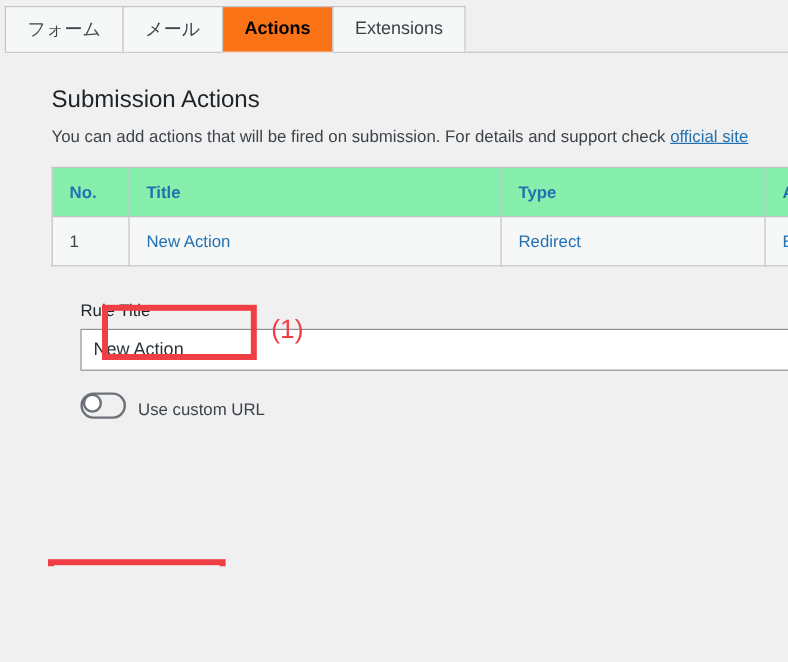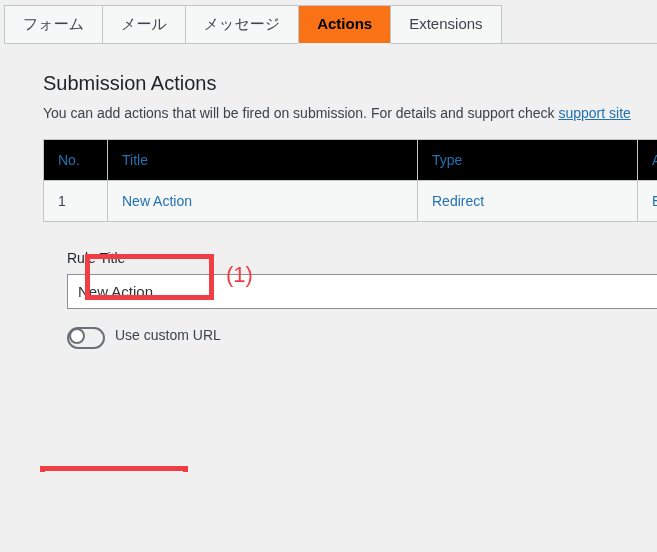--- a/index.html
+++ b/index.html
@@ -7,51 +7,50 @@
   .tabs{display:flex;border-bottom:1px solid #c3c4c7;margin:5px 0 0 4px}
   .tab{padding:9px 18px;border:1px solid #c3c4c7;border-bottom:none;margin-left:-1px;background:#f6f7f7;color:#3c434a;font-size:15px;cursor:pointer;white-space:nowrap}
   .tab:first-child{margin-left:0}
   .tab.active{background:#f97316;border-bottom:1px solid #f0f0f1;margin-bottom:-1px;font-weight:600;color:#000}
   .panel{padding:22px 0 0 43px}
   h2{font-size:20px;font-weight:500;margin:6px 0 10px 0;color:#1d2327}
   .desc{font-size:14px;color:#3c434a;margin:0 0 18px 0}
   .desc a{color:#2271b1;text-decoration:underline}
   table{border-collapse:collapse;width:720px;table-layout:fixed}
   th,td{border:1px solid #c3c4c7;padding:12px 14px;font-size:14px;text-align:left}
-  th{background:#000000;color:#2271b1;font-weight:400}
+  th{background:#86efac;color:#2271b1;font-weight:700}
   td{background:#f6f7f7;color:#3c434a}
   td a{color:#2271b1;text-decoration:none}
   col.c1{width:64px}col.c2{width:310px}col.c3{width:220px}col.c4{width:126px}
   .details{padding:28px 0 0 24px}
   .lbl{font-size:14px;font-weight:400;color:#1d2327;margin:0 0 8px 0}
   .inp{width:700px;padding:8px 10px;font-size:15px;border:1px solid #8c8f94;background:#fff;color:#2c3338;box-sizing:border-box}
-  .toggle-row{display:flex;align-items:flex-start;margin:18px 0 16px 0}
+  .toggle-row{display:flex;align-items:flex-end;margin:18px 0 16px 0}
   .toggle{width:34px;height:18px;border:2px solid #6c7077;border-radius:18px;position:relative;margin-right:10px}
   .toggle::after{content:"";position:absolute;width:12px;height:12px;border:2px solid #6c7077;border-radius:50%;left:0;top:-1px;background:#fff}
   .toggle-lbl{font-size:14px;color:#3c434a}
   .section{margin-top:2px}
   .hl{position:absolute;border:5px solid #ef3e44;pointer-events:none;box-sizing:border-box}
   .note{position:absolute;color:#ef3e44;font-size:22px;font-weight:400;font-family:"Segoe UI",sans-serif}
 </style>
 </head>
 <body>
 
 <div class="wrap">
   <div class="tabs">
     <div class="tab">フォーム</div>
     <div class="tab">メール</div>
-    <div class="tab">メッセージ</div>
     <div class="tab active">Actions</div>
     <div class="tab">Extensions</div>
   </div>
 
   <div class="panel">
     <h2>Submission Actions</h2>
     <p class="desc">
-      <span>You can add actions that will be fired on submission. For details and support check </span><a href="#">support site</a>
+      <span>You can add actions that will be fired on submission. For details and support check </span><a href="#">official site</a>
     </p>
 
     <table>
       <colgroup>
           <col class="c1">
           <col class="c2">
           <col class="c3">
           <col class="c4">
         </colgroup>
       <thead>

